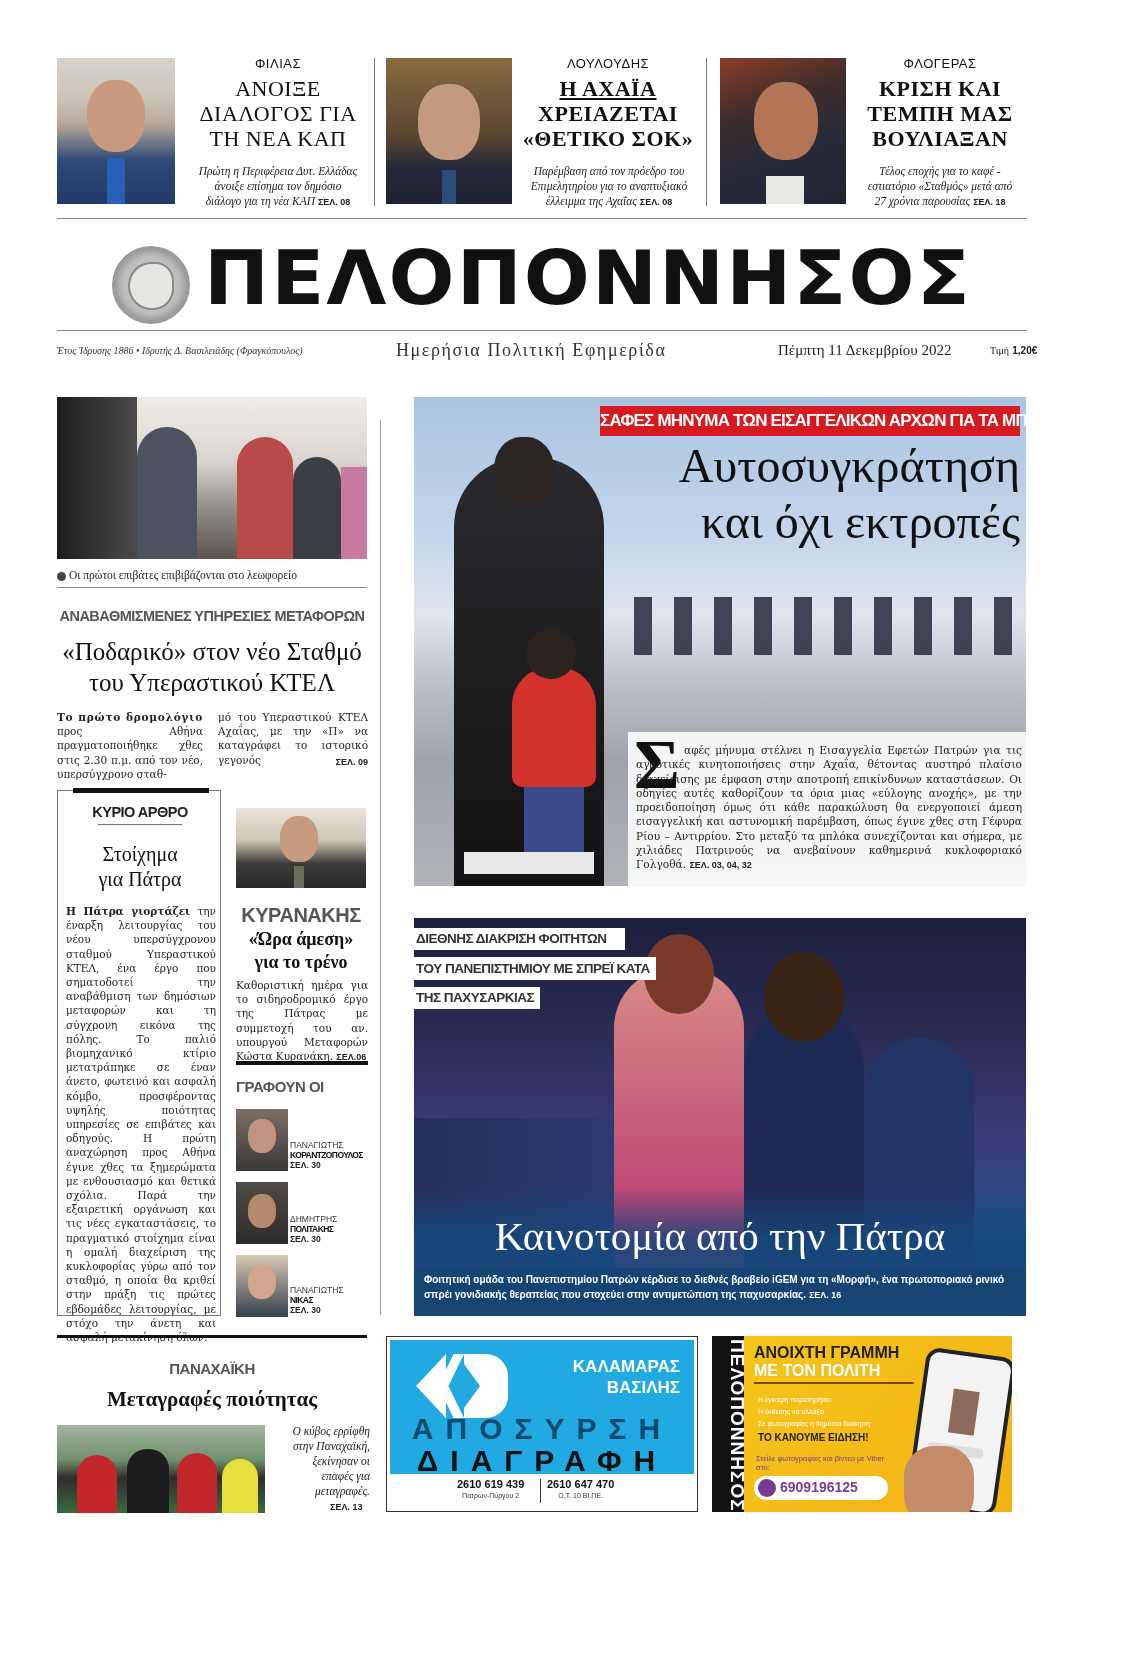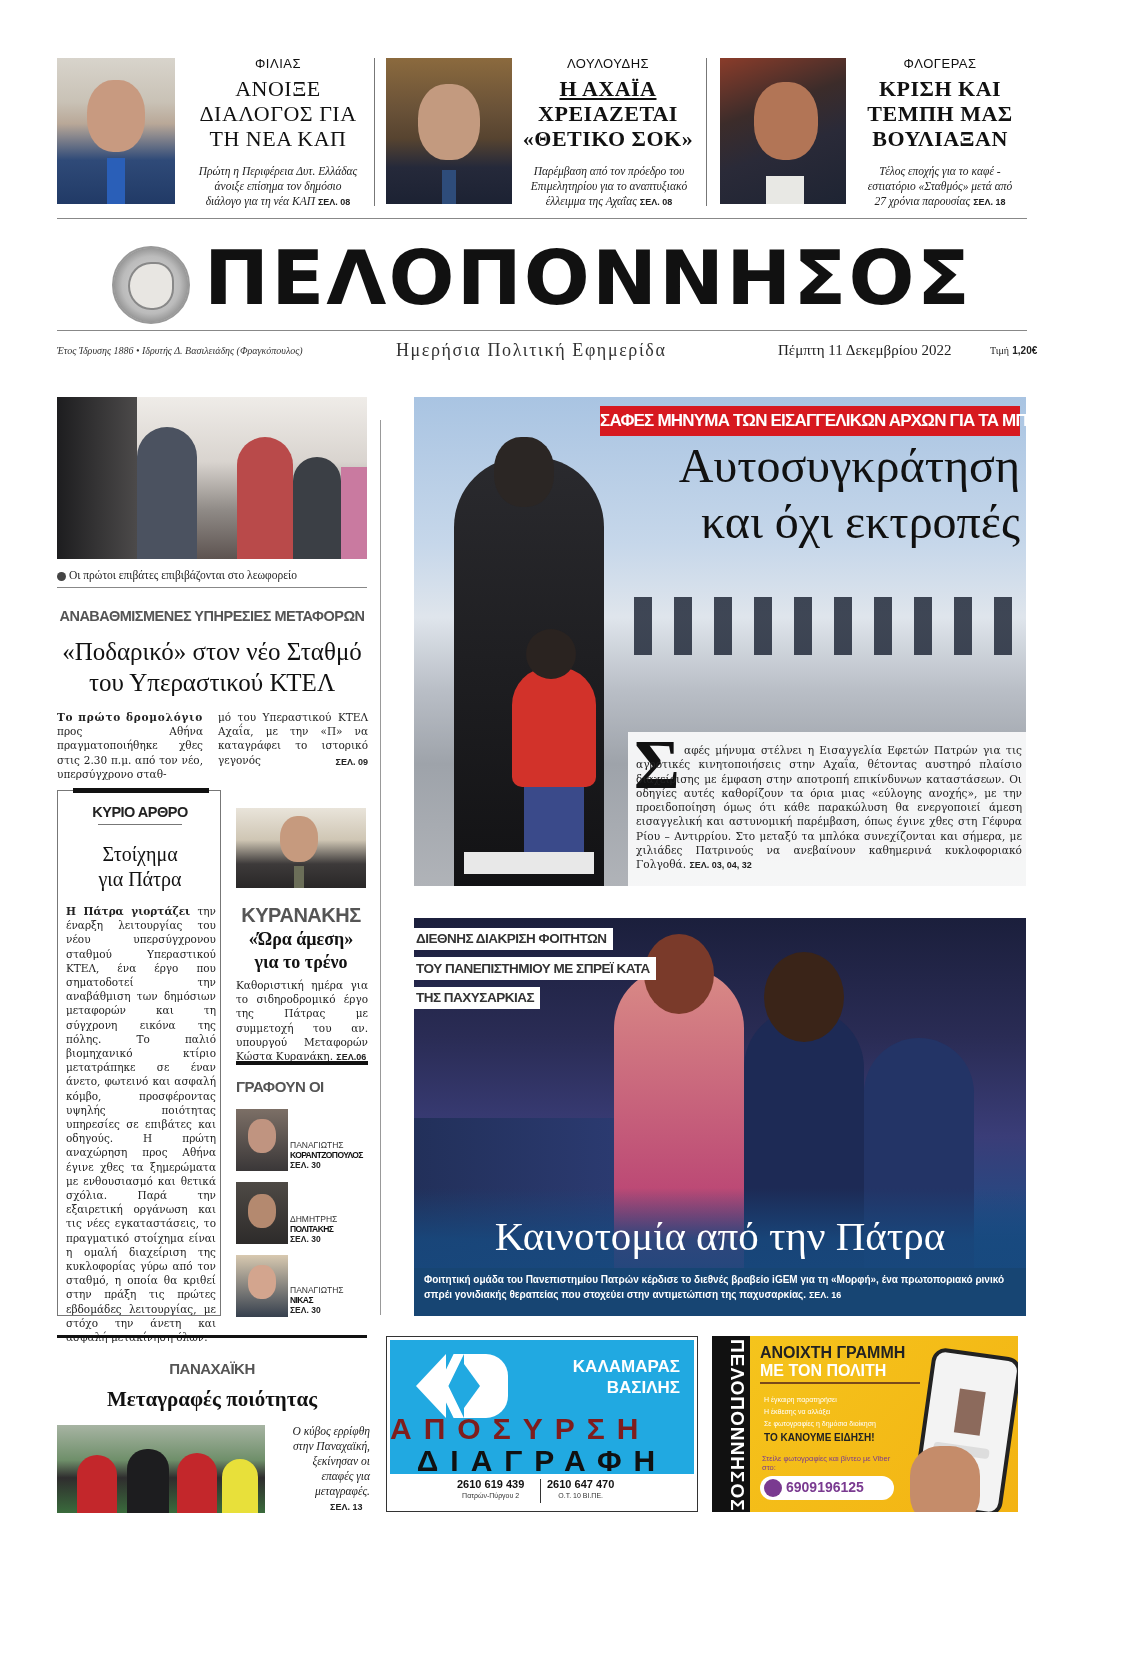--- a/index.html
+++ b/index.html
@@ -120,21 +120,21 @@
   <div class="hrule" style="left:57px;top:587px;width:310px;"></div>
   <div class="abs kicker-gray" style="left:57px;top:608px;width:310px;font-size:14.5px;">ΑΝΑΒΑΘΜΙΣΜΕΝΕΣ ΥΠΗΡΕΣΙΕΣ ΜΕΤΑΦΟΡΩΝ</div>
   <div class="abs serif center" style="left:50px;top:636px;width:324px;font-size:25px;line-height:31px;color:#111;">
     <div>«Ποδαρικό» στον νέο Σταθμό</div>
     <div>του Υπεραστικού ΚΤΕΛ</div>
   </div>
   <div class="abs body-text" style="left:57px;top:710px;width:146px;">
     <b style="letter-spacing:0.8px;">Το πρώτο δρομολόγιο</b> <span>προς Αθήνα πραγματοποιήθηκε χθες στις 2.30 π.μ. από τον νέο, υπερσύγχρονο σταθ-</span>
   </div>
   <div class="abs body-text" style="left:218px;top:710px;width:150px;">
-    <span>μό του Υπεραστικού ΚΤΕΛ Αχαΐα, με την «Π» να καταγράφει το ιστορικό γεγονός</span>
+    <span>μό του Υπεραστικού ΚΤΕΛ Αχαΐας, με την «Π» να καταγράφει το ιστορικό γεγονός</span>
     <span class="sel" style="float:right;margin-top:2px;">ΣΕΛ. 09</span>
   </div>
 </div>
 
 <div class="abs" style="left:57px;top:790px;width:164px;height:526px;border:1px solid #777;border-top:none;">
   <div style="position:absolute;left:-1px;top:0;width:16px;height:1px;background:#777;"></div>
   <div style="position:absolute;left:15px;top:-2px;width:136px;height:5px;background:#111;"></div>
   <div style="position:absolute;right:-1px;top:0;width:12px;height:1px;background:#777;"></div>
   <div class="kicker-gray" style="position:absolute;left:0;top:14px;width:164px;font-size:14.5px;color:#222;">ΚΥΡΙΟ ΑΡΘΡΟ</div>
   <div style="position:absolute;left:40px;top:34px;width:84px;height:1px;background:#777;"></div>
@@ -232,21 +232,21 @@
   <div class="photo" style="left:414px;top:918px;width:612px;height:398px;background:linear-gradient(180deg,#1b1f3c 0%,#2a2c55 30%,#3a3d78 55%,#1f4d86 80%,#17497e 100%);">
     <div style="position:absolute;left:200px;top:50px;width:130px;height:300px;border-radius:60px 60px 0 0;background:linear-gradient(180deg,#d98b86,#b2326f);"></div>
     <div style="position:absolute;left:230px;top:16px;width:70px;height:80px;border-radius:50%;background:#7a3a2a;"></div>
     <div style="position:absolute;left:330px;top:90px;width:120px;height:260px;border-radius:60px 60px 0 0;background:#1d2a55;"></div>
     <div style="position:absolute;left:350px;top:34px;width:80px;height:90px;border-radius:50%;background:#3a2418;"></div>
     <div style="position:absolute;left:450px;top:120px;width:110px;height:230px;border-radius:55px 55px 0 0;background:#233466;"></div>
     <div style="position:absolute;left:0;top:200px;width:200px;height:150px;background:linear-gradient(90deg,#22305a,#2b3a70);"></div>
     <div style="position:absolute;left:0;top:270px;width:612px;height:128px;background:linear-gradient(180deg,rgba(23,73,126,0) 0%,rgba(23,73,126,0.85) 40%,#17497e 100%);"></div>
   </div>
   <div class="abs" style="left:414px;top:928px;">
-    <div class="cond" style="display:inline-block;background:#fff;color:#333;font-size:13.5px;line-height:22px;padding:0 6px 0 2px;white-space:nowrap;">ΔΙΕΘΝΗΣ ΔΙΑΚΡΙΣΗ ΦΟΙΤΗΤΩΝ</div><br>
+    <div class="cond" style="display:inline-block;background:#fff;color:#333;font-size:13.5px;line-height:22px;padding:0 18px 0 2px;white-space:nowrap;">ΔΙΕΘΝΗΣ ΔΙΑΚΡΙΣΗ ΦΟΙΤΗΤΩΝ</div><br>
     <div class="cond" style="display:inline-block;background:#fff;color:#333;font-size:13.5px;line-height:22px;padding:1px 6px 0 2px;white-space:nowrap;margin-top:7px;">ΤΟΥ ΠΑΝΕΠΙΣΤΗΜΙΟΥ ΜΕ ΣΠΡΕΪ ΚΑΤΑ</div><br>
     <div class="cond" style="display:inline-block;background:#fff;color:#333;font-size:13.5px;line-height:22px;padding:0 6px 0 2px;white-space:nowrap;margin-top:7px;">ΤΗΣ ΠΑΧΥΣΑΡΚΙΑΣ</div>
   </div>
   <div class="abs serif center" style="left:414px;top:1210px;width:612px;font-size:41px;line-height:52px;color:#fff;">Καινοτομία από την Πάτρα</div>
   <div class="abs" style="left:414px;top:1268px;width:612px;height:48px;background:#174573;"></div>
   <div class="abs sans" style="left:424px;top:1272px;width:596px;font-size:10px;line-height:15px;color:#fff;font-weight:bold;">
     <span>Φοιτητική ομάδα του Πανεπιστημίου Πατρών κέρδισε το διεθνές βραβείο iGEM για τη «Μορφή», ένα πρωτοποριακό ρινικό σπρέι γονιδιακής θεραπείας που στοχεύει στην αντιμετώπιση της παχυσαρκίας.</span>
     <span class="sel">ΣΕΛ. 16</span>
   </div>
 </div>
@@ -276,38 +276,38 @@
     <div style="position:absolute;left:26px;top:14px;width:90px;height:64px;">
       <div style="position:absolute;left:0;top:0;width:0;height:0;border-top:32px solid transparent;border-bottom:32px solid transparent;border-right:30px solid #fff;"></div>
       <div style="position:absolute;left:22px;top:0;width:26px;height:64px;background:#fff;clip-path:polygon(60% 0,100% 0,40% 50%,100% 100%,60% 100%,0 50%);"></div>
       <div style="position:absolute;left:48px;top:0;width:44px;height:64px;background:#fff;border-radius:0 22px 22px 0;"></div>
       <div style="position:absolute;left:48px;top:10px;width:16px;height:44px;background:#21a9e1;clip-path:polygon(0 0,100% 50%,0 100%);"></div>
     </div>
     <div class="sans" style="position:absolute;left:140px;top:16px;width:150px;text-align:right;font-weight:bold;color:#fff;font-size:17px;line-height:21px;">
       <div>ΚΑΛΑΜΑΡΑΣ</div>
       <div>ΒΑΣΙΛΗΣ</div>
     </div>
-    <div class="sans" style="position:absolute;left:0;top:72px;width:304px;font-weight:bold;font-size:30px;letter-spacing:12px;color:#7f1d1d;">ΑΠΟΣΥΡΣΗ</div>
+    <div class="sans" style="position:absolute;left:0;top:72px;width:304px;text-align:center;font-weight:bold;font-size:30px;letter-spacing:12px;color:#0c4a6e;">ΑΠΟΣΥΡΣΗ</div>
     <div class="sans" style="position:absolute;left:0;top:104px;width:304px;text-align:center;font-weight:bold;font-size:30px;letter-spacing:12px;color:#111;">ΔΙΑΓΡΑΦΗ</div>
   </div>
   <div class="sans" style="position:absolute;left:70px;top:142px;text-align:center;line-height:11px;">
     <div style="font-weight:bold;font-size:11px;color:#111;">2610 619 439</div>
     <div style="font-size:7px;color:#333;">Πατρών-Πύργου 2</div>
   </div>
   <div style="position:absolute;left:153px;top:142px;width:1px;height:24px;background:#333;"></div>
   <div class="sans" style="position:absolute;left:160px;top:142px;text-align:center;line-height:11px;">
     <div style="font-weight:bold;font-size:11px;color:#111;">2610 647 470</div>
     <div style="font-size:7px;color:#333;">Ο.Τ. 10 ΒΙ.ΠΕ.</div>
   </div>
 </div>
 
 <div class="abs" style="left:712px;top:1336px;width:314px;height:176px;">
   <div style="position:absolute;left:0;top:0;width:46px;height:176px;background:#111;"></div>
   <div class="sans" style="position:absolute;left:-60px;top:76px;width:170px;height:24px;transform:rotate(90deg);color:#fff;font-weight:bold;font-size:19px;letter-spacing:1px;text-align:center;line-height:24px;">ΠΕΛΟΠΟΝΝΗΣΟΣ</div>
-  <div class="ad-yellow" style="position:absolute;left:38px;top:0;width:268px;height:176px;overflow:hidden;">
+  <div class="ad-yellow" style="position:absolute;left:32px;top:0;width:268px;height:176px;overflow:hidden;">
     <div class="sans" style="position:absolute;left:10px;top:8px;font-weight:bold;font-size:16px;color:#222;white-space:nowrap;">ΑΝΟΙΧΤΗ ΓΡΑΜΜΗ</div>
     <div class="sans" style="position:absolute;left:10px;top:26px;font-weight:bold;font-size:16px;color:#fff;white-space:nowrap;">ΜΕ ΤΟΝ ΠΟΛΙΤΗ</div>
     <div style="position:absolute;left:10px;top:46px;width:160px;height:2px;background:#7a4a1a;"></div>
     <div class="sans" style="position:absolute;left:14px;top:58px;font-size:7px;line-height:12px;color:#fff;">
       <div>Η έγκαιρη παρατηρήσει</div>
       <div>Η έκθεσης να αλλάξει</div>
       <div>Σε φωτογραφίες η δημόσια διοίκηση</div>
     </div>
     <div class="sans" style="position:absolute;left:14px;top:96px;font-weight:bold;font-size:10px;color:#222;white-space:nowrap;">ΤΟ ΚΑΝΟΥΜΕ ΕΙΔΗΣΗ!</div>
     <div class="sans" style="position:absolute;left:12px;top:118px;width:140px;font-size:7.5px;line-height:9px;color:#7a3a90;">Στείλε φωτογραφίες και βίντεο με Viber στο:</div>

